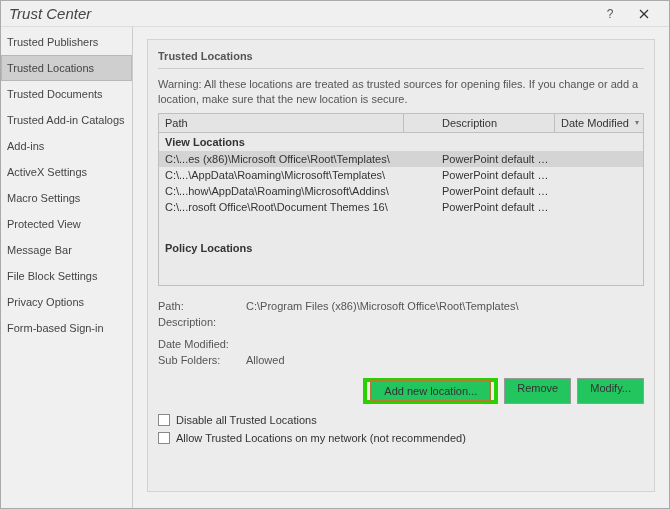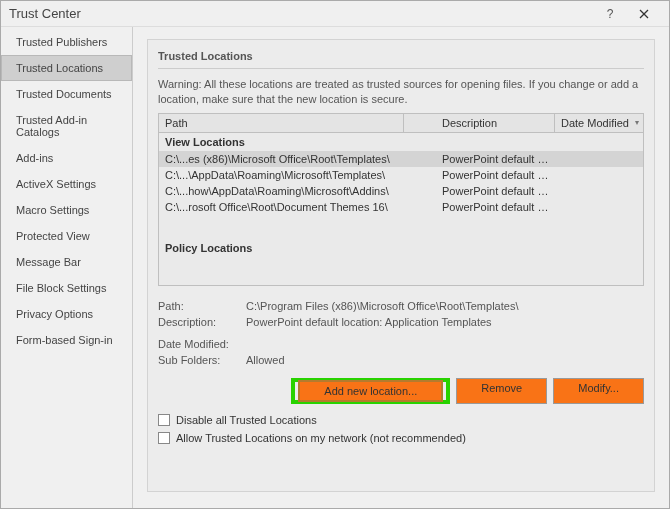--- a/index.html
+++ b/index.html
@@ -1,23 +1,23 @@
 <!DOCTYPE html>
 <html><head>
 <meta charset="utf-8">
 <style>
   * { box-sizing: border-box; margin: 0; padding: 0; font-family: "Segoe UI", Tahoma, sans-serif; font-size: 11px; color: #333; }
   body { background: #e6e6e6; width: 670px; height: 509px; overflow: hidden; }
   .window { width: 670px; height: 509px; background: #f0f0f0; border: 1px solid #aaa; display: flex; flex-direction: column; }
   .titlebar { height: 26px; display: flex; align-items: center; padding: 0 8px; background: #f0f0f0; border-bottom: 1px solid #ddd; }
-  .titlebar .title { flex: 1; font-size: 13px; color: #444; }
+  .titlebar .title { flex: 1; font-size: 15px; color: #444; font-style: italic; }
   .titlebar .tb-btn { width: 34px; height: 100%; display: flex; align-items: center; justify-content: center; font-size: 12px; color: #555; cursor: default; }
   .body { flex: 1; display: flex; overflow: hidden; }
   .sidebar { width: 132px; background: #f0f0f0; border-right: 1px solid #ccc; display: flex; flex-direction: column; padding-top: 2px; }
-  .side-item { padding: 6px 14px; color: #444; cursor: default; border: 1px solid transparent; }
+  .side-item { padding: 6px 5px; color: #444; cursor: default; border: 1px solid transparent; }
   .side-item.selected { background: #cfcfcf; border: 1px solid #b8b8b8; }
   .main { flex: 1; padding: 12px 14px 10px 14px; display: flex; flex-direction: column; overflow: hidden; }
   .section-title { font-weight: bold; color: #555; padding: 4px 0 6px 0; border-bottom: 1px solid #ccc; margin-bottom: 8px; }
   .panel { background: #ececec; border: 1px solid #d3d3d3; padding: 6px 10px 8px 10px; margin-bottom: 6px; }
   .warning { color: #555; line-height: 1.35; margin-bottom: 6px; }
   .table { border: 1px solid #bfbfbf; background: #eaeaea; }
   .thead { display: flex; background: #e4e4e4; border-bottom: 1px solid #bfbfbf; align-items: center; }
   .th { padding: 3px 6px; border-right: 1px solid #bfbfbf; color: #444; position: relative; }
   .th:last-child { border-right: none; }
   .th .drop { position: absolute; right: 4px; top: 4px; font-size: 8px; color: #777; }
@@ -29,21 +29,21 @@
   .td { padding: 2px 6px; overflow: hidden; white-space: nowrap; text-overflow: ellipsis; }
   .group-head { font-weight: bold; padding: 3px 6px; color: #333; }
   .trow.sel { background: #d4d4d4; }
   .details { margin-top: 12px; }
   .drow { display: flex; padding: 2px 0; }
   .dlabel { width: 88px; color: #555; }
   .dval { color: #555; }
   .chk-row { display: flex; align-items: center; margin-top: 6px; color: #555; }
   .chk { width: 12px; height: 12px; border: 1px solid #888; margin-right: 6px; background: #fff; }
   .btn-row { display: flex; justify-content: flex-end; gap: 6px; margin: 10px 0 4px 0; }
-  .btn { padding: 3px 24px; border: 1px solid #999; background: #f97316; color: #333; cursor: default; }
+  .btn { padding: 3px 12px; border: 1px solid #999; background: #22c55e; color: #333; cursor: default; }
   .hl-wrap { border: 4px solid #28d200; padding: 3px; }
   .hl-wrap .btn { border: 2px solid #b57b2e; }
 </style>
 </head>
 <body>
 
 <div class="window">
   <div class="titlebar">
     <div class="title">Trust Center</div>
     <div class="tb-btn">?</div>
@@ -104,21 +104,20 @@
               <div class="group-head" style="margin-top: 24px;">Policy Locations</div>
             </div>
         </div>
         <div class="details">
           <div class="drow">
               <div class="dlabel">Path:</div>
               <div class="dval">C:\Program Files (x86)\Microsoft Office\Root\Templates\</div>
             </div>
           <div class="drow">
               <div class="dlabel">Description:</div>
-              <div class="dval">PowerPoint default location: Application Templates</div>
             </div>
           <div style="height:6px"></div>
           <div class="drow">
               <div class="dlabel">Date Modified:</div>
               <div class="dval"></div>
             </div>
           <div class="drow">
               <div class="dlabel">Sub Folders:</div>
               <div class="dval">Allowed</div>
             </div>

